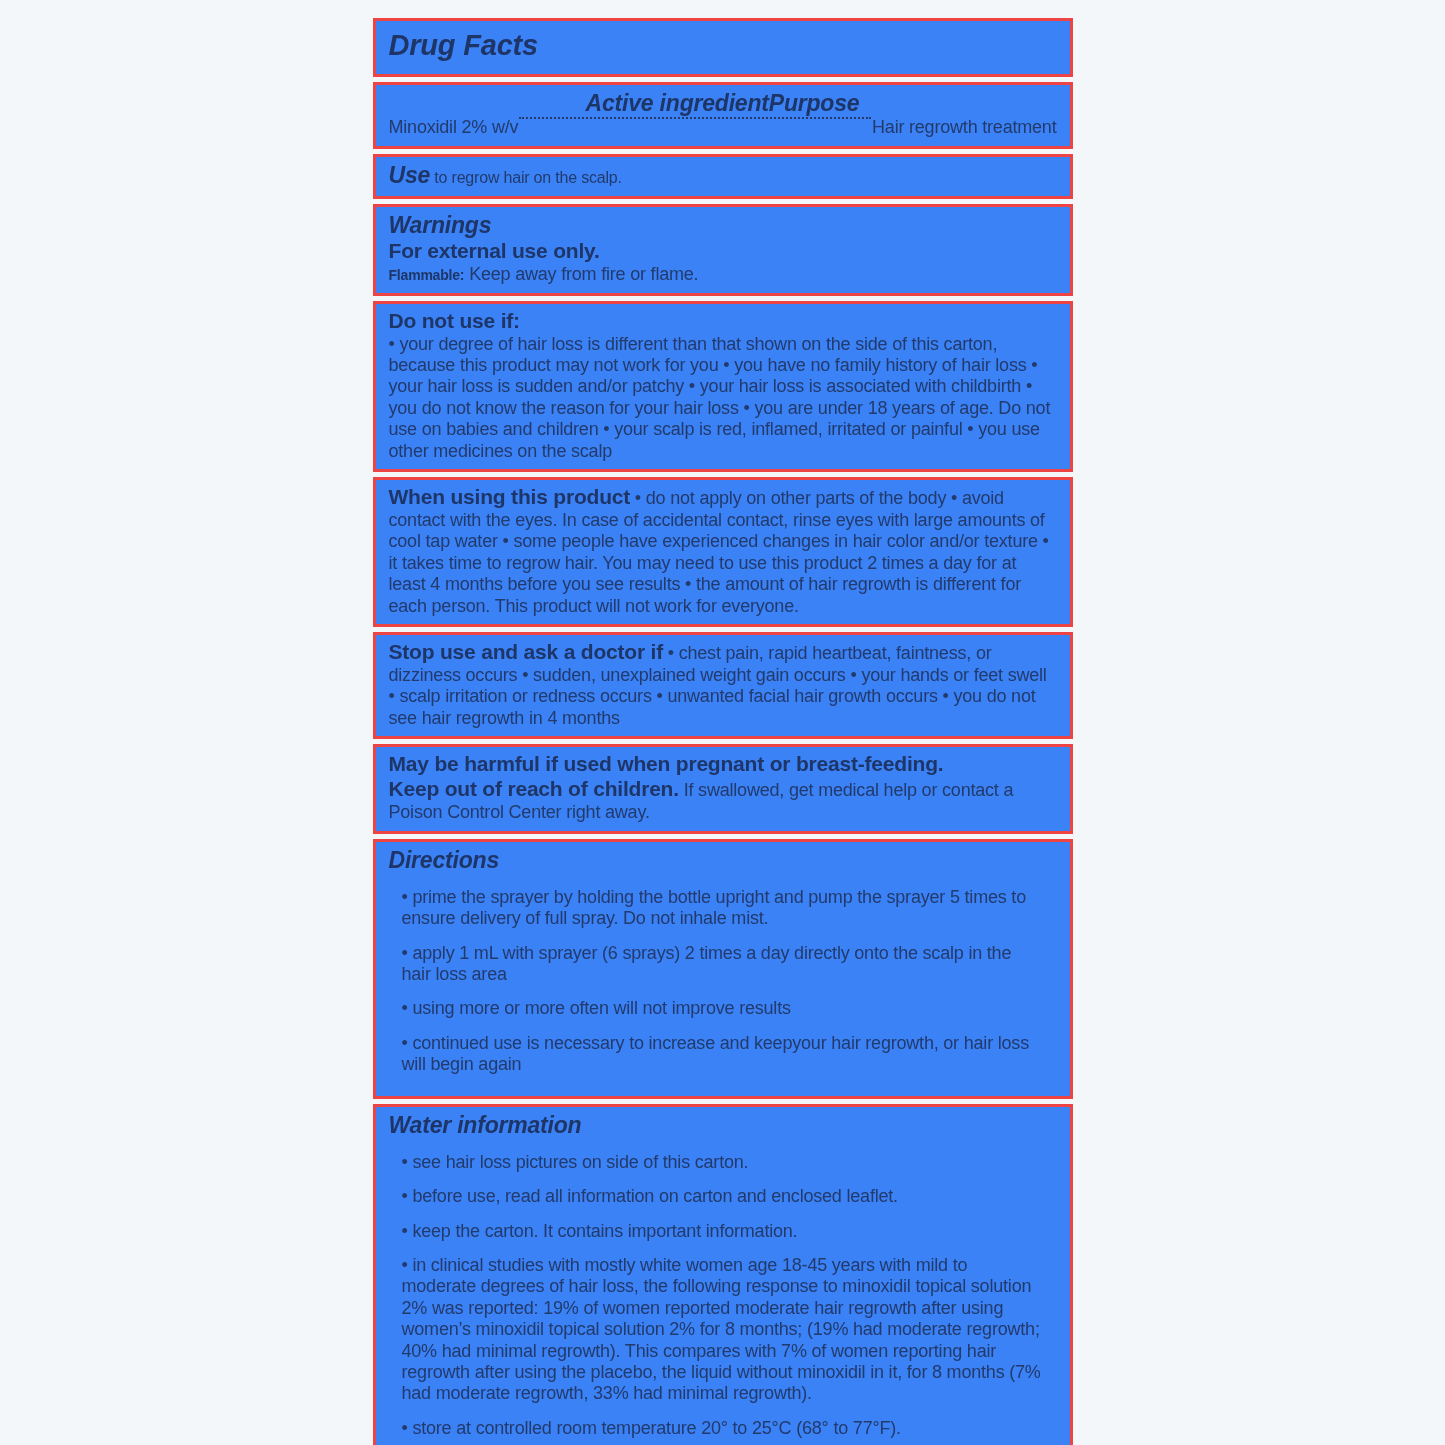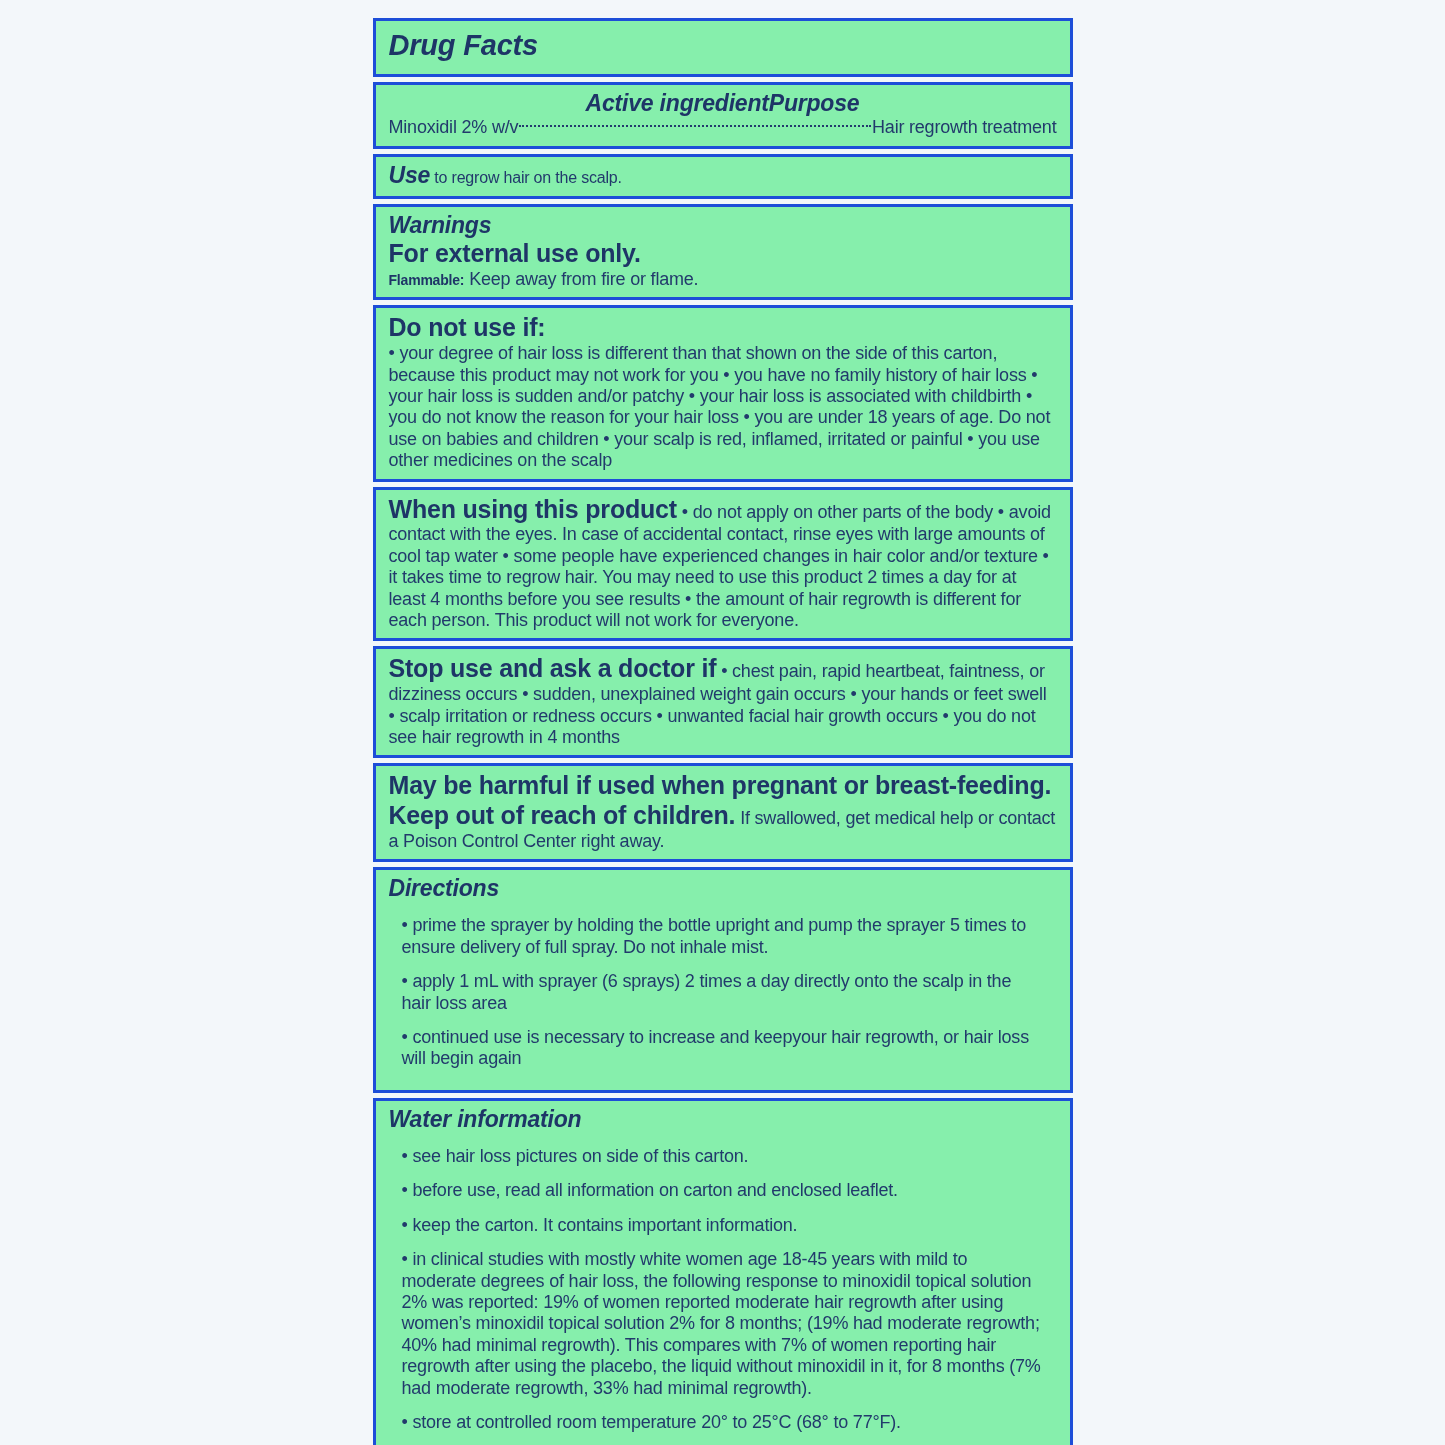--- a/index.html
+++ b/index.html
@@ -18,22 +18,22 @@
   .label-col {
     width: 700px;
     margin: 0 auto;
     padding-top: 18px;
     display: flex;
     flex-direction: column;
     gap: 5px;
     box-sizing: border-box;
   }
   .box {
-    background: #86efac;
-    border: 3px solid #1d4ed8;
+    background: #3b82f6;
+    border: 3px solid #ef4444;
     padding: 5px 13px 7px 13px;
     box-sizing: border-box;
   }
   .box p {
     margin: 0;
     font-size: 18px;
     line-height: 1.19;
   }
   h1, h2 {
     margin: 0;
@@ -45,36 +45,36 @@
     font-size: 29px;
     line-height: 1.1;
     padding: 4px 0 5px 0;
   }
   h2 {
     font-size: 23px;
     line-height: 1.18;
   }
   .subhead {
     font-weight: bold;
-    font-size: 25px;
+    font-size: 21px;
     color: #1e3567;
   }
   .inline-bold {
     font-weight: bold;
     font-size: 14px;
     color: #1e3567;
   }
   .two-col {
     display: flex;
     justify-content: center;
     align-items: baseline;
   }
   .leader-row {
     display: flex;
-    align-items: center;
+    align-items: flex-start;
     font-size: 18px;
     line-height: 1.22;
     white-space: nowrap;
   }
   .leader {
     flex: 1 1 auto;
     border-bottom: 2px dotted #223a6c;
     margin: 0 1px 4px 1px;
     min-width: 20px;
   }
@@ -129,20 +129,21 @@
 
   <section class="box">
     <p><span class="subhead">May be harmful if used when pregnant or breast-feeding.</span></p>
     <p><span class="subhead">Keep out of reach of children.</span> <span>If swallowed, get medical help or contact a Poison Control Center right away.</span></p>
   </section>
 
   <section class="box bullets">
     <h2>Directions</h2>
     <p>• prime the sprayer by holding the bottle upright and pump the sprayer 5 times to ensure delivery of full spray. Do not inhale mist.</p>
     <p>• apply 1 mL with sprayer (6 sprays) 2 times a day directly onto the scalp in the hair loss area</p>
+    <p>• using more or more often will not improve results</p>
     <p>• continued use is necessary to increase and keepyour hair regrowth, or hair loss will begin again</p>
   </section>
 
   <section class="box bullets">
     <h2>Water information</h2>
     <p>• see hair loss pictures on side of this carton.</p>
     <p>• before use, read all information on carton and enclosed leaflet.</p>
     <p>• keep the carton. It contains important information.</p>
     <p>• in clinical studies with mostly white women age 18-45 years with mild to moderate degrees of hair loss, the following response to minoxidil topical solution 2% was reported: 19% of women reported moderate hair regrowth after using women’s minoxidil topical solution 2% for 8 months; (19% had moderate regrowth; 40% had minimal regrowth). This compares with 7% of women reporting hair regrowth after using the placebo, the liquid without minoxidil in it, for 8 months (7% had moderate regrowth, 33% had minimal regrowth).</p>
     <p>• store at controlled room temperature 20° to 25°C (68° to 77°F).</p>

